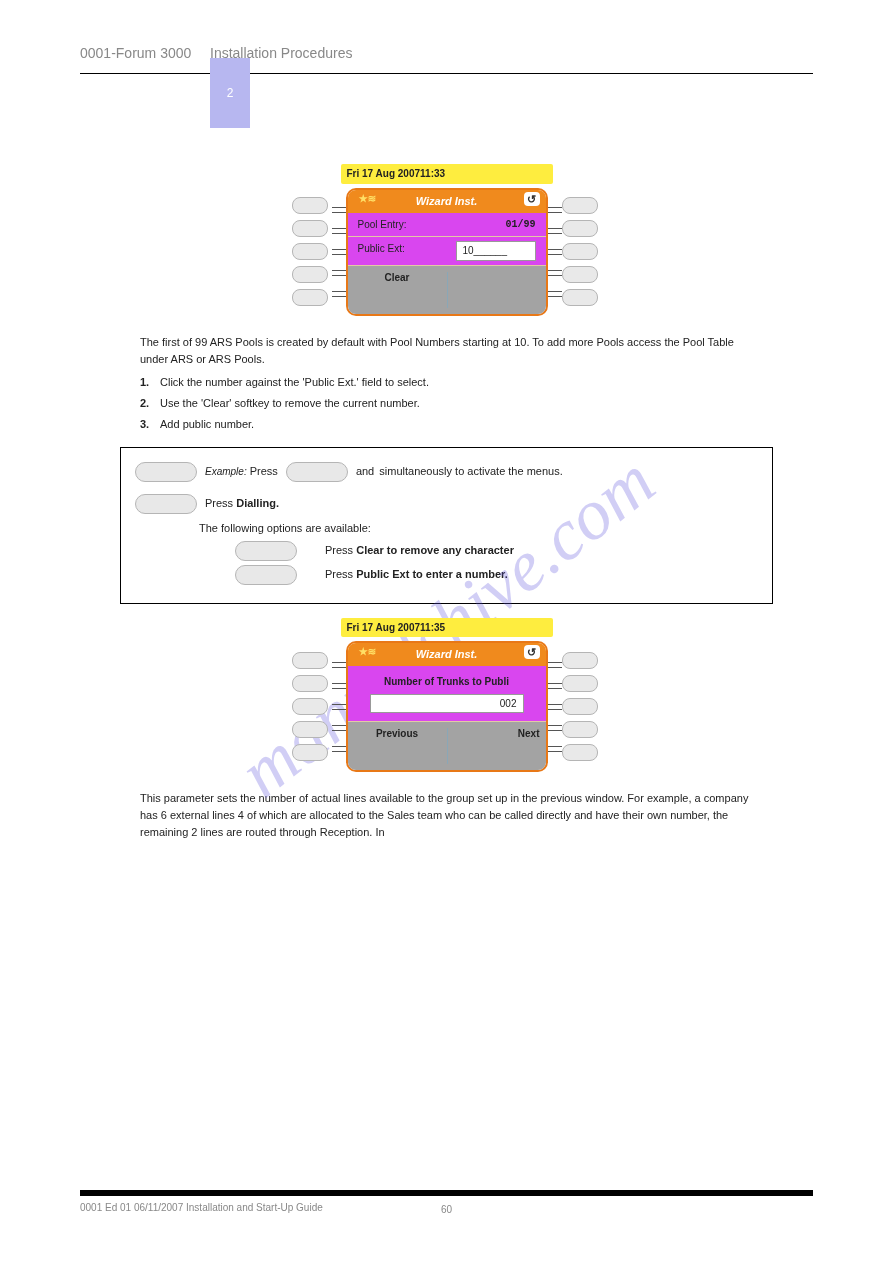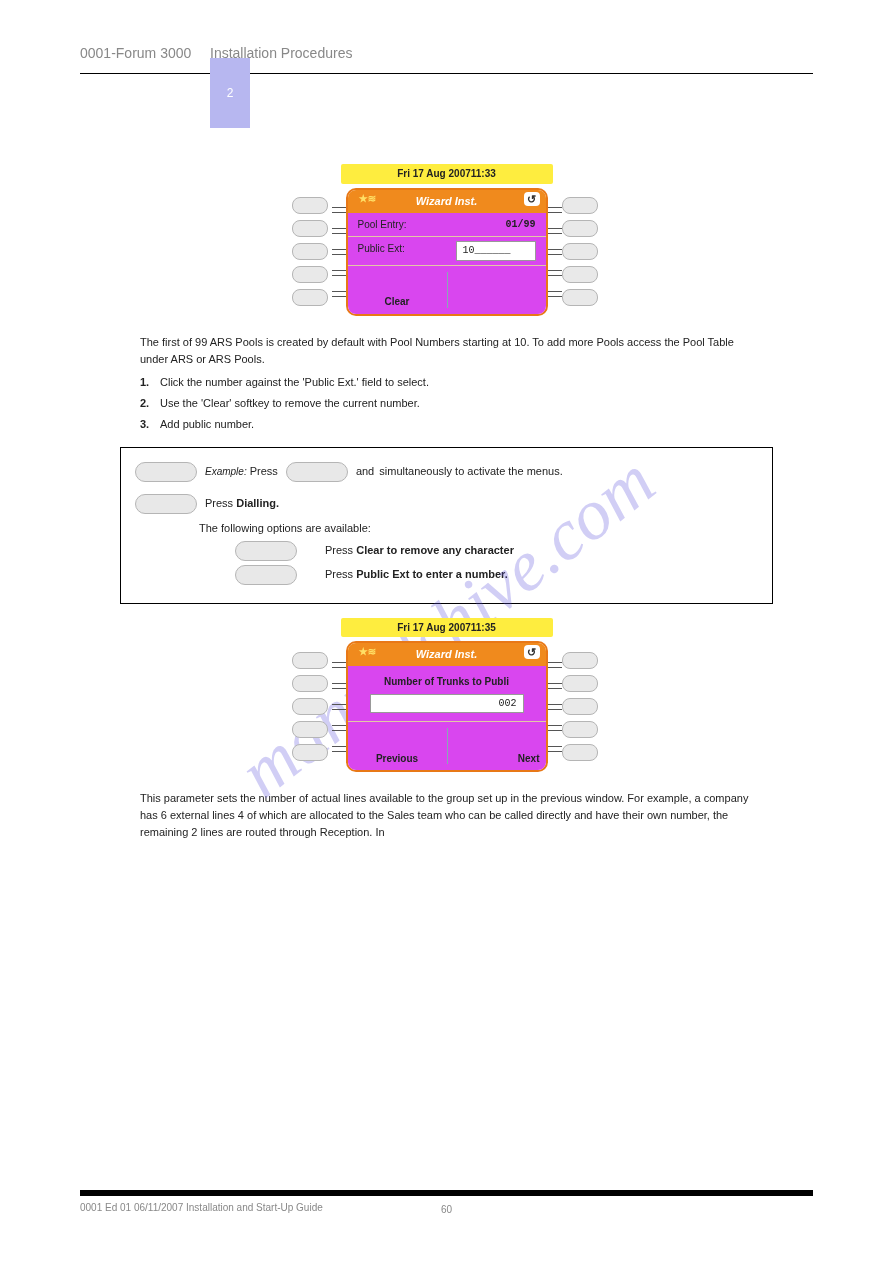--- a/index.html
+++ b/index.html
@@ -49,21 +49,21 @@
     line-height: 1.55;
   }
   .phone-wrap { text-align: center; margin: 8px 0 18px 0; }
   .phone {
     display: inline-block;
     position: relative;
     width: 310px;
   }
   .date-bar {
     display: flex;
-    justify-content: center;
+    justify-content: flex-start;
     width: 200px;
     margin: 0 auto 4px auto;
     background: #feed3f;
     font-size: 10px;
     font-weight: bold;
     padding: 2px 6px;
     border-radius: 2px;
     font-family: Arial, sans-serif;
   }
   .screen-row { display: flex; align-items: center; justify-content: center; }
@@ -134,30 +134,29 @@
   }
   .info-row .field {
     font-weight: bold;
     font-family: "Courier New", monospace;
   }
   .input-box {
     display: inline-block;
     border: 1px solid #999;
     background: #fff;
     padding: 1px 6px;
-    font-family: Liberation Mono, monospace;
+    font-family: Liberation Sans, sans-serif;
     min-width: 66px;
     text-align: left;
   }
   .soft-area {
-    background: #d946ef;
+    background: #a3a3a3;
     display: flex;
     height: 48px;
     position: relative;
-    align-items: flex-end;
   }
   .soft-col {
     flex: 1;
     padding: 4px 6px;
     font-size: 10px;
     font-weight: bold;
   }
   .soft-col.right { text-align: right; }
   .soft-area .divider {
     position: absolute;

